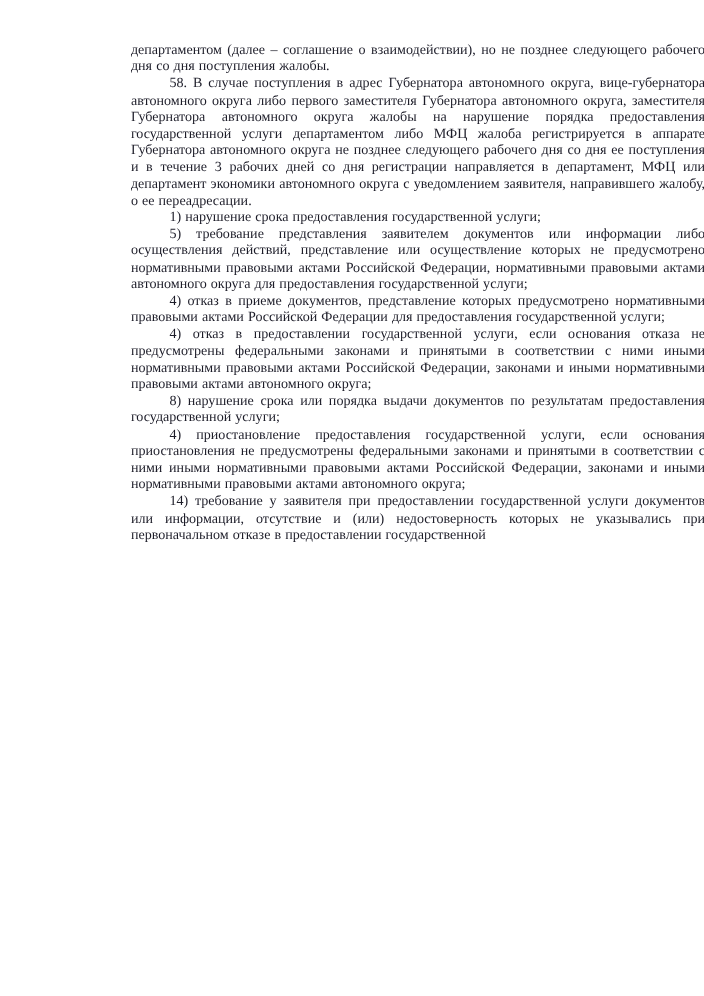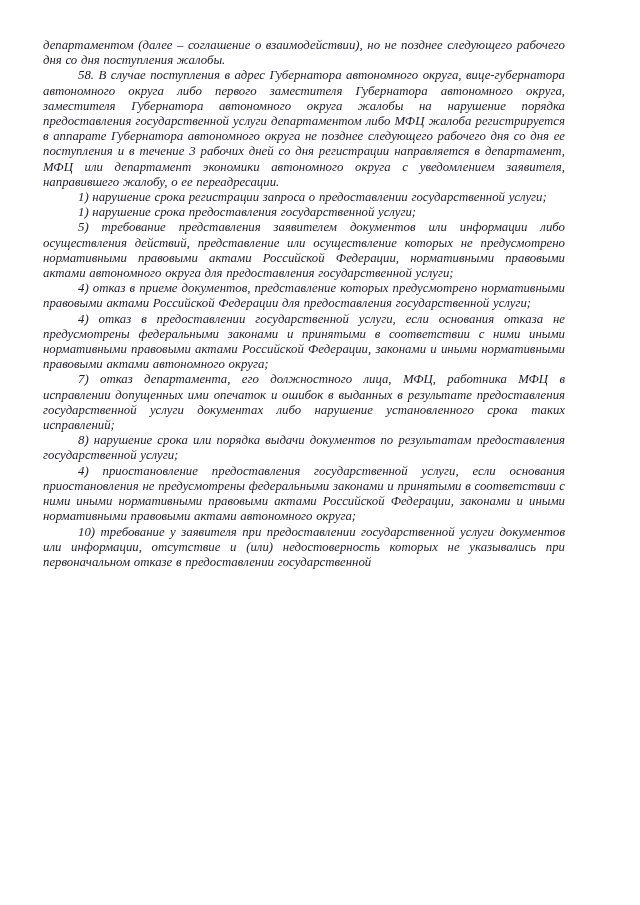--- a/index.html
+++ b/index.html
@@ -11,22 +11,21 @@
     width: 640px;
     height: 905px;
     overflow: hidden;
     font-family: "Liberation Serif", "DejaVu Serif", serif;
   }
   .page {
     box-sizing: border-box;
     width: 640px;
     height: 905px;
     background: #ffffff;
-    padding: 38px 33px 0 43px;
-    font-style: italic;
+    padding: 38px 33px 0 119px;
   }
   .doc-content {
     width: 522px;
   }
   .para {
     margin: 0;
     font-size: 12.8px;
     line-height: 15.2px;
     color: #1c1c28;
     text-align: justify;
@@ -37,23 +36,21 @@
     text-indent: 35px;
   }
 </style>
 </head>
 <body>
 
 <div class="page">
   <div class="doc-content" id="doc-content">
       <p class="para">департаментом (далее – соглашение о взаимодействии), но не позднее следующего рабочего дня со дня поступления жалобы.</p>
       <p class="para indent">58. В случае поступления в адрес Губернатора автономного округа, вице-губернатора автономного округа либо первого заместителя Губернатора автономного округа, заместителя Губернатора автономного округа жалобы на нарушение порядка предоставления государственной услуги департаментом либо МФЦ жалоба регистрируется в аппарате Губернатора автономного округа не позднее следующего рабочего дня со дня ее поступления и в течение 3 рабочих дней со дня регистрации направляется в департамент, МФЦ или департамент экономики автономного округа с уведомлением заявителя, направившего жалобу, о ее переадресации.</p>
-      <p class="para indent">1) нарушение срока регистрации запроса о предоставлении государственной услуги;</p>
       <p class="para indent">1) нарушение срока предоставления государственной услуги;</p>
       <p class="para indent">5) требование представления заявителем документов или информации либо осуществления действий, представление или осуществление которых не предусмотрено нормативными правовыми актами Российской Федерации, нормативными правовыми актами автономного округа для предоставления государственной услуги;</p>
       <p class="para indent">4) отказ в приеме документов, представление которых предусмотрено нормативными правовыми актами Российской Федерации для предоставления государственной услуги;</p>
       <p class="para indent">4) отказ в предоставлении государственной услуги, если основания отказа не предусмотрены федеральными законами и принятыми в соответствии с ними иными нормативными правовыми актами Российской Федерации, законами и иными нормативными правовыми актами автономного округа;</p>
-      <p class="para indent">7) отказ департамента, его должностного лица, МФЦ, работника МФЦ в исправлении допущенных ими опечаток и ошибок в выданных в результате предоставления государственной услуги документах либо нарушение установленного срока таких исправлений;</p>
       <p class="para indent">8) нарушение срока или порядка выдачи документов по результатам предоставления государственной услуги;</p>
       <p class="para indent">4) приостановление предоставления государственной услуги, если основания приостановления не предусмотрены федеральными законами и принятыми в соответствии с ними иными нормативными правовыми актами Российской Федерации, законами и иными нормативными правовыми актами автономного округа;</p>
-      <p class="para indent">10) требование у заявителя при предоставлении государственной услуги документов или информации, отсутствие и (или) недостоверность которых не указывались при первоначальном отказе в предоставлении государственной</p>
+      <p class="para indent">14) требование у заявителя при предоставлении государственной услуги документов или информации, отсутствие и (или) недостоверность которых не указывались при первоначальном отказе в предоставлении государственной</p>
     </div>
 </div>
 
 </body></html>

